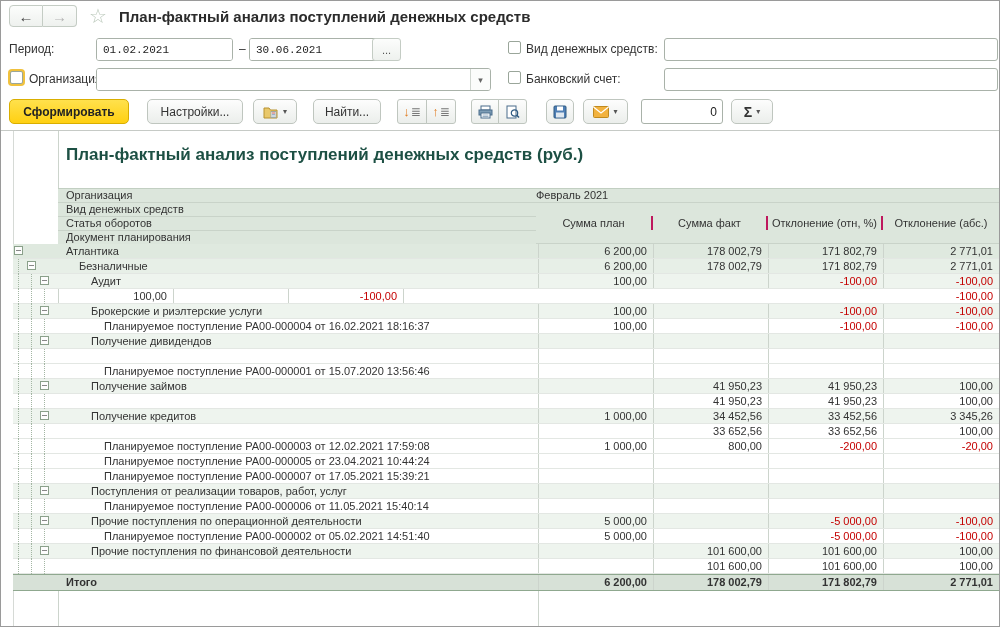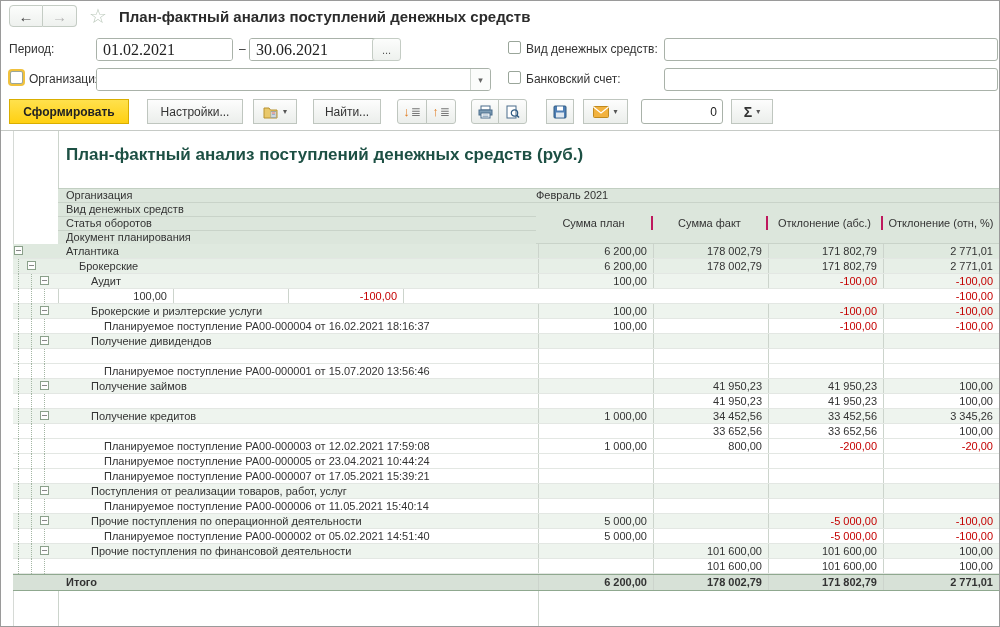--- a/index.html
+++ b/index.html
@@ -20,33 +20,33 @@
   .star { position:absolute; left:88px; top:3px; font-size:20px; color:#bccabc; cursor:pointer; }
   .wintitle { position:absolute; left:118px; top:7px; font-size:15px; font-weight:bold; color:#2b2b2b; }
 
   
   .lbl { font-size:12px; color:#333; }
   .f-row1 { position:absolute; top:36px; left:0; right:0; height:26px; }
   .f-row2 { position:absolute; top:64px; left:0; right:0; height:28px; }
   .inp { border:1px solid #a9b2a9; border-radius:3px; background:#fff; height:23px; font-size:12px;
          font-family:"Liberation Sans","DejaVu Sans",sans-serif; color:#222; padding:0 5px; outline:none; }
   .datebox { position:absolute; display:flex; width:137px; height:23px; border:1px solid #a9b2a9; border-radius:3px; overflow:hidden; background:#fff; }
-  .datebox input { border:none; flex:1; height:21px; font-size:16px; padding:0 6px; font-family:Liberation Serif, serif; color:#222; outline:none; }
+  .datebox input { border:none; flex:1; height:21px; font-size:11px; padding:0 6px; font-family:Liberation Mono, monospace; color:#222; outline:none; }
   .combo { position:absolute; display:flex; width:395px; height:23px; border:1px solid #a9b2a9; border-radius:3px; background:#fff; overflow:hidden; }
   .combo input { border:none; flex:1; padding:0 6px; font-size:12px; font-family:inherit; outline:none; }
   .ddbtn { width:20px; border-left:1px solid #d0d6d0; background:#fbfcfb; color:#666; font-size:9px;
            display:flex; align-items:center; justify-content:center; cursor:pointer; }
   .cb { width:13px; height:13px; border:1px solid #9aa69a; border-radius:2px; background:#fff; display:inline-block; cursor:pointer; }
   .cb.hl { box-shadow:0 0 0 2px #f0c13d; }
   .morebtn { position:absolute; width:29px; height:23px; border:1px solid #c4ccc4; border-radius:3px;
              background:linear-gradient(#fcfdfc,#eef1ee); font-size:11px; color:#555; cursor:pointer; }
 
   
   .toolbar { position:absolute; top:96px; left:0; right:0; height:32px; }
-  .tbtn { position:absolute; top:2px; height:25px; border:1px solid #bfc6bf; border-radius:0;
+  .tbtn { position:absolute; top:2px; height:25px; border:1px solid #bfc6bf; border-radius:5px;
           background:linear-gradient(#fdfdfd,#ebeeeb); font-size:12px; color:#333; cursor:pointer;
           display:flex; align-items:center; justify-content:center; font-family:inherit; }
   .tbtn.primary { background:linear-gradient(#ffe14d,#ffd012); border-color:#d9ae00; font-weight:bold; color:#222; }
   .tbtn .dd { font-size:8px; color:#555; margin-left:4px; }
   .ico { display:inline-block; line-height:0; }
   .sortico { font-size:13px; color:#e07a1f; font-weight:bold; }
   .sortlines { font-size:12px; color:#777; margin-left:1px; }
   .counter { position:absolute; top:2px; left:640px; width:82px; height:25px; text-align:right; }
   .sigma { font-size:14px; font-weight:bold; color:#333; }
 
@@ -216,43 +216,43 @@
         <div class="hrow">Организация</div>
         <div class="hrow">Вид денежных средств</div>
         <div class="hrow">Статья оборотов</div>
         <div class="hrow" style="border-bottom:none;">Документ планирования</div>
       </div>
       <div class="rh-right">
         <div class="rh-period">Февраль 2021</div>
         <div class="rh-cols">
           <div class="rh-col">Сумма план</div>
           <div class="rh-col">Сумма факт</div>
+          <div class="rh-col">Отклонение (отн, %)</div>
           <div class="rh-col">Отклонение (абс.)</div>
-          <div class="rh-col">Отклонение (отн, %)</div>
         </div>
       </div>
     </div>
 
     <div class="rows">
         <div class="trow l1 g">
           <div class="gut">
             <span class="exp exp1">–</span>
           </div>
           <div class="cell c-label ind1">Атлантика</div>
           <div class="cell c-num">6 200,00</div>
           <div class="cell c-num">178 002,79</div>
           <div class="cell c-num">171 802,79</div>
           <div class="cell c-num">2 771,01</div>
         </div>
         <div class="trow l2 g">
           <div class="gut">
             <i class="tl tl1"></i>
             <span class="exp exp2">–</span>
           </div>
-          <div class="cell c-label ind2">Брокерские</div>
+          <div class="cell c-label ind2">Безналичные</div>
           <div class="cell c-num">6 200,00</div>
           <div class="cell c-num">178 002,79</div>
           <div class="cell c-num">171 802,79</div>
           <div class="cell c-num">2 771,01</div>
         </div>
         <div class="trow l3 g">
           <div class="gut">
             <i class="tl tl1"></i>
             <i class="tl tl2"></i>
             <span class="exp exp3">–</span>

